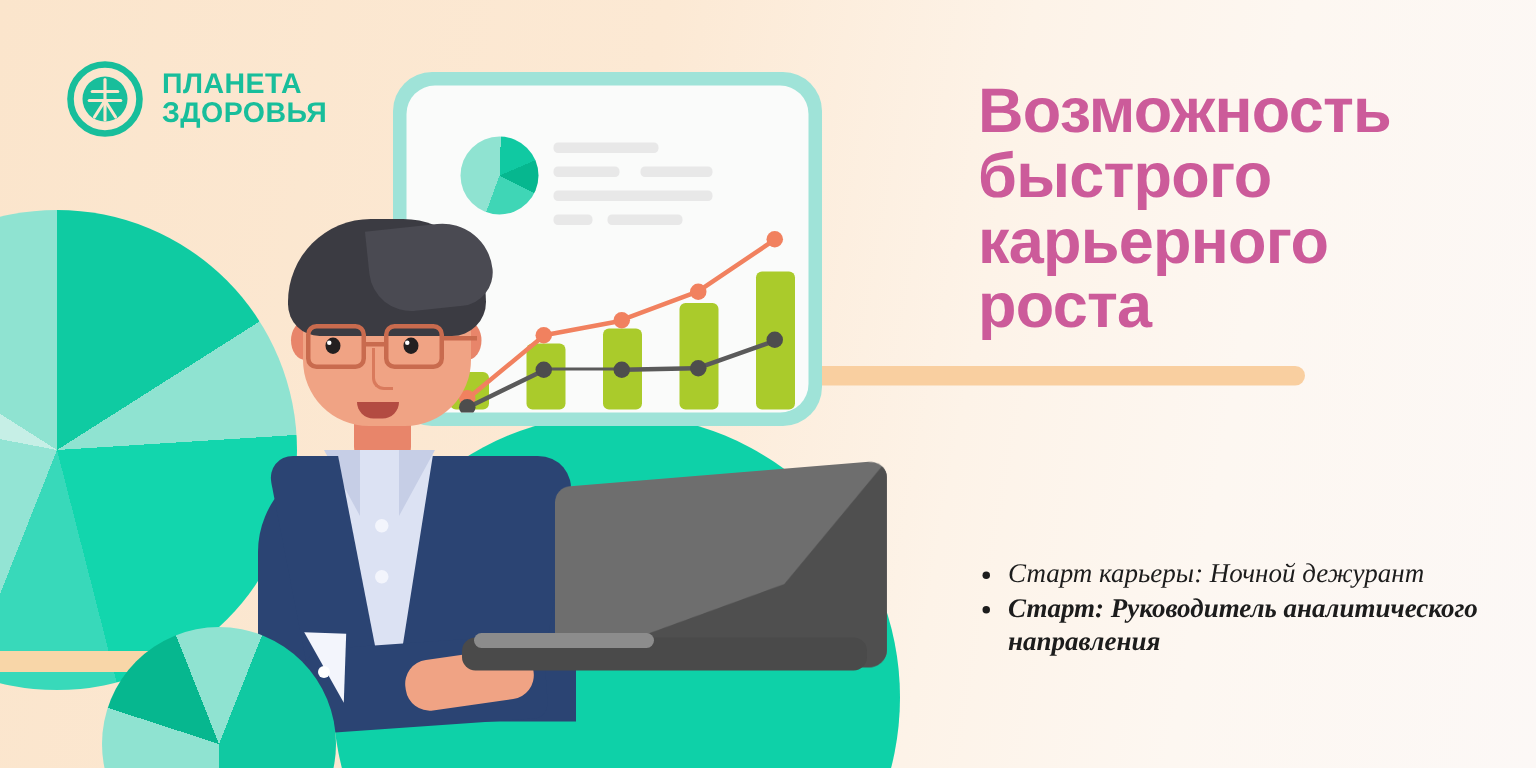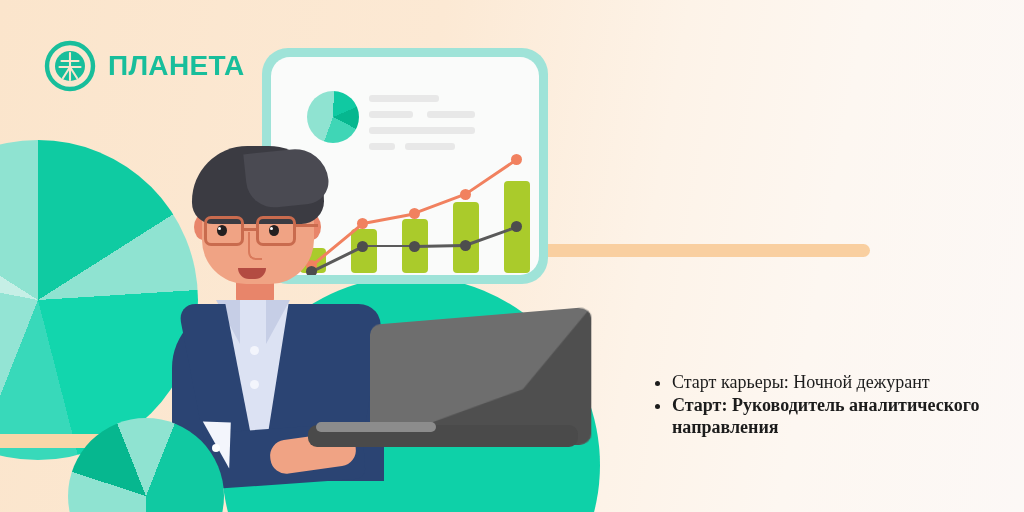--- a/index.html
+++ b/index.html
@@ -100,27 +100,27 @@
 
   
   .headline{position:absolute;left:652px;top:52px;width:360px;
     font-size:42px;line-height:1.03;font-weight:bold;color:#CC5B9A;letter-spacing:-0.5px;}
   .headline div{white-space:nowrap;}
   .name{position:absolute;left:652px;top:322px;font-family:"Liberation Serif",serif;
     font-style:italic;font-weight:bold;font-size:40px;color:#1A1A1A;}
   .bullets{position:absolute;left:652px;top:372px;width:350px;
     font-family:"Liberation Serif",serif;font-size:18px;color:#1C1C1C;}
   .bullets ul{margin:0;padding-left:20px;}
-  .bullets li{margin-bottom:1px;line-height:1.22;}
+  .bullets li{font-style:italic;margin-bottom:1px;line-height:1.22;}
   .bullets li.bold{font-weight:bold;}
 
   
   .logo{position:absolute;left:44px;top:40px;display:flex;align-items:center;gap:12px;}
   .logo-mark{width:52px;height:52px;}
-  .logo-text{color:#18BE9B;font-weight:bold;font-size:28px;line-height:1.02;letter-spacing:0.3px;}
+  .logo-text{color:#18BE9B;font-weight:bold;font-size:19px;line-height:1.02;letter-spacing:0.3px;}
 </style>
 </head>
 <body>
 
 <div id="canvas">
 
   <div class="bigpie" id="bigpie" style="background: conic-gradient(rgb(15, 203, 162) 0deg, rgb(15, 203, 162) 57.6deg, rgb(143, 227, 209) 57.6deg, rgb(143, 227, 209) 86.4deg, rgb(18, 214, 173) 86.4deg, rgb(18, 214, 173) 165.6deg, rgb(56, 217, 186) 165.6deg, rgb(56, 217, 186) 201.6deg, rgb(147, 228, 212) 201.6deg, rgb(147, 228, 212) 280.8deg, rgb(198, 239, 230) 280.8deg, rgb(198, 239, 230) 302.4deg, rgb(143, 227, 209) 302.4deg, rgb(143, 227, 209) 360deg);"></div>
 
   <div class="desk"></div>
 
@@ -216,23 +216,30 @@
       <g stroke="#FBE5CC" stroke-width="2.1" stroke-linecap="round">
         <line x1="26" y1="13" x2="26" y2="40"></line>
         <line x1="17.5" y1="21" x2="34.5" y2="21"></line>
         <line x1="15.5" y1="27" x2="36.5" y2="27"></line>
         <line x1="26" y1="27" x2="19" y2="38"></line>
         <line x1="26" y1="27" x2="33" y2="38"></line>
       </g>
     </svg>
     <div class="logo-text">
       <div>ПЛАНЕТА</div>
+      <div>ЗДОРОВЬЯ</div>
     </div>
   </div>
 
+  <div class="headline">
+    <div>Возможность</div>
+    <div>быстрого</div>
+    <div>карьерного</div>
+    <div>роста</div>
+  </div>
 
 
   <div class="bullets">
     <ul id="bullet-list">
         <li>Старт карьеры: Ночной дежурант</li>
         <li class="bold">Старт: Руководитель аналитического направления</li>
       </ul>
   </div>
 
 </div>

